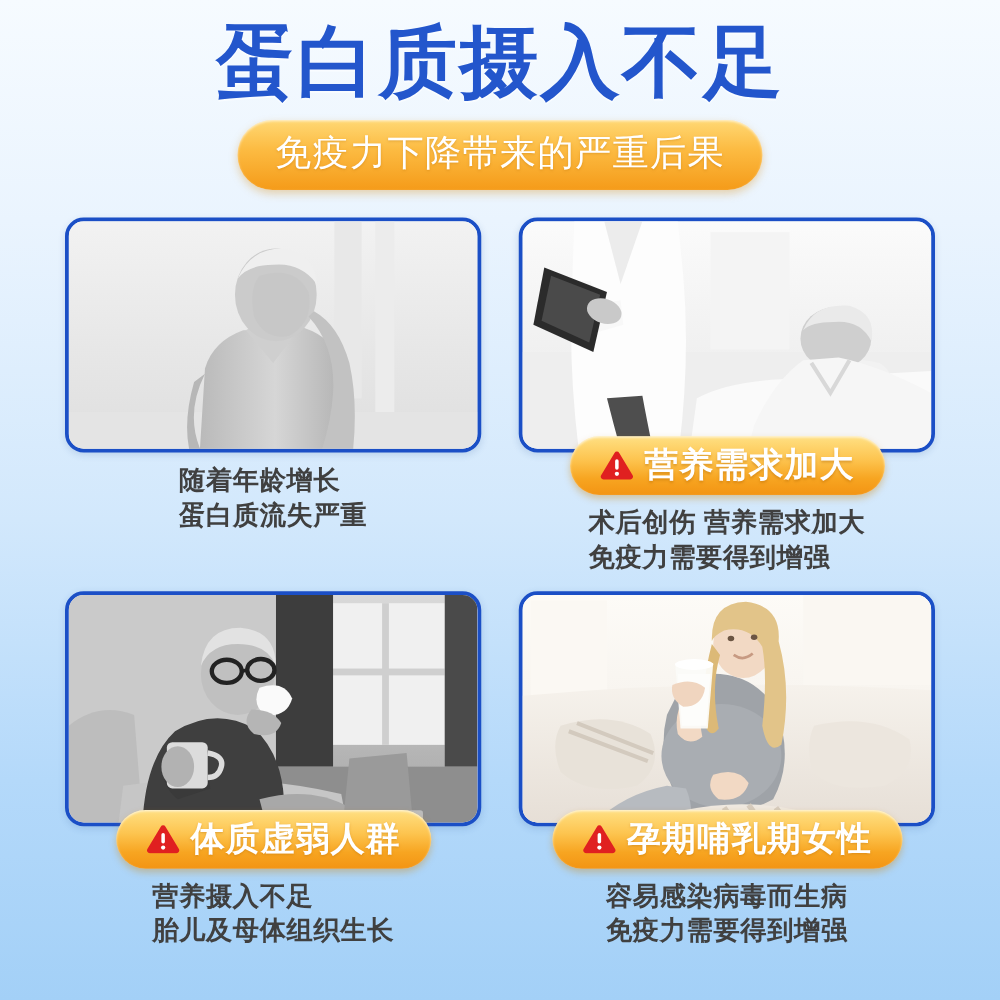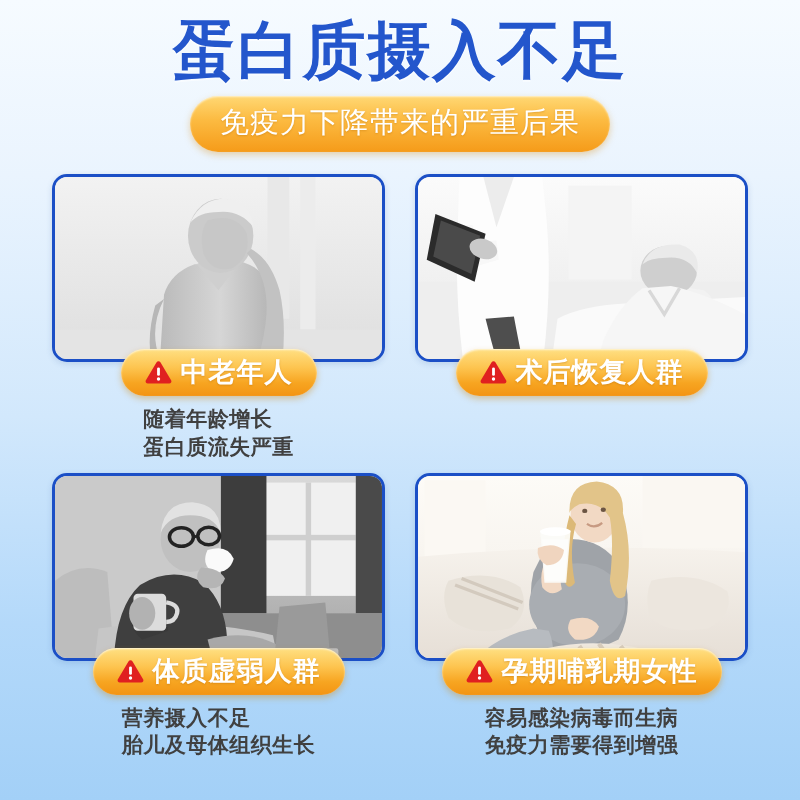--- a/index.html
+++ b/index.html
@@ -166,28 +166,20 @@
           <path d="M124 42 Q134 20 156 20 Q180 22 182 46 Q170 30 150 32 Q132 32 124 42 Z" fill="#efefef"></path>
 
           <path d="M176 70 Q196 92 194 126 Q192 156 178 188 L206 188 Q214 140 206 104 Q198 76 180 66 Z" fill="#c2c2c2"></path>
           <path d="M140 40 Q166 32 176 52 Q180 74 162 84 Q144 88 136 70 Q132 50 140 40 Z" fill="#c7c7c7"></path>
 
           <path d="M100 112 Q86 140 96 166 Q108 182 140 180 L178 176 L178 188 L96 188 Q80 160 92 118 Z" fill="#b7b7b7"></path>
 
           <path d="M96 176 Q128 166 176 170 L186 188 L92 188 Z" fill="#e0e0e0"></path>
         </svg>
       </div>
-      <div class="badge">
-        <svg class="warn-icon" width="27" height="24" viewBox="0 0 27 24">
-          <path d="M11.6 2.3 L0.9 20.2 a2.2 2.2 0 0 0 1.9 3.3 h21.4 a2.2 2.2 0 0 0 1.9 -3.3 L15.4 2.3 a2.2 2.2 0 0 0 -3.8 0 z" fill="#e02020"></path>
-          <rect x="12.1" y="7.4" width="2.8" height="8.4" rx="1.4" fill="#ffffff"></rect>
-          <circle cx="13.5" cy="19" r="1.7" fill="#ffffff"></circle>
-        </svg>
-        <span class="badge-label">中老年人</span>
-      </div>
       <div class="caption">
         <span class="caption-line">随着年龄增长</span>
         <span class="caption-line">蛋白质流失严重</span>
       </div>
     </div>
 
     <div class="card">
       <div class="photo-frame">
         <svg class="photo gray" viewBox="0 0 300 188" preserveAspectRatio="xMidYMid slice">
           <defs>
@@ -222,21 +214,25 @@
 
           <path d="M62 130 Q70 162 78 188 L100 188 Q92 150 88 128 Z" fill="#4e4e4e"></path>
         </svg>
       </div>
       <div class="badge">
         <svg class="warn-icon" width="27" height="24" viewBox="0 0 27 24">
           <path d="M11.6 2.3 L0.9 20.2 a2.2 2.2 0 0 0 1.9 3.3 h21.4 a2.2 2.2 0 0 0 1.9 -3.3 L15.4 2.3 a2.2 2.2 0 0 0 -3.8 0 z" fill="#e02020"></path>
           <rect x="12.1" y="7.4" width="2.8" height="8.4" rx="1.4" fill="#ffffff"></rect>
           <circle cx="13.5" cy="19" r="1.7" fill="#ffffff"></circle>
         </svg>
-        <span class="badge-label">术后恢复人群</span>
+        <span class="badge-label">营养需求加大</span>
+      </div>
+      <div class="caption">
+        <span class="caption-line">术后创伤 营养需求加大</span>
+        <span class="caption-line">免疫力需要得到增强</span>
       </div>
     </div>
 
     <div class="card">
       <div class="photo-frame">
         <svg class="photo gray" viewBox="0 0 300 188" preserveAspectRatio="xMidYMid slice">
           <defs>
             <linearGradient id="g3bg" x1="0" y1="0" x2="0" y2="1">
               <stop offset="0%" stop-color="#d9d9d9"></stop>
                 <stop offset="100%" stop-color="#9e9e9e"></stop>

